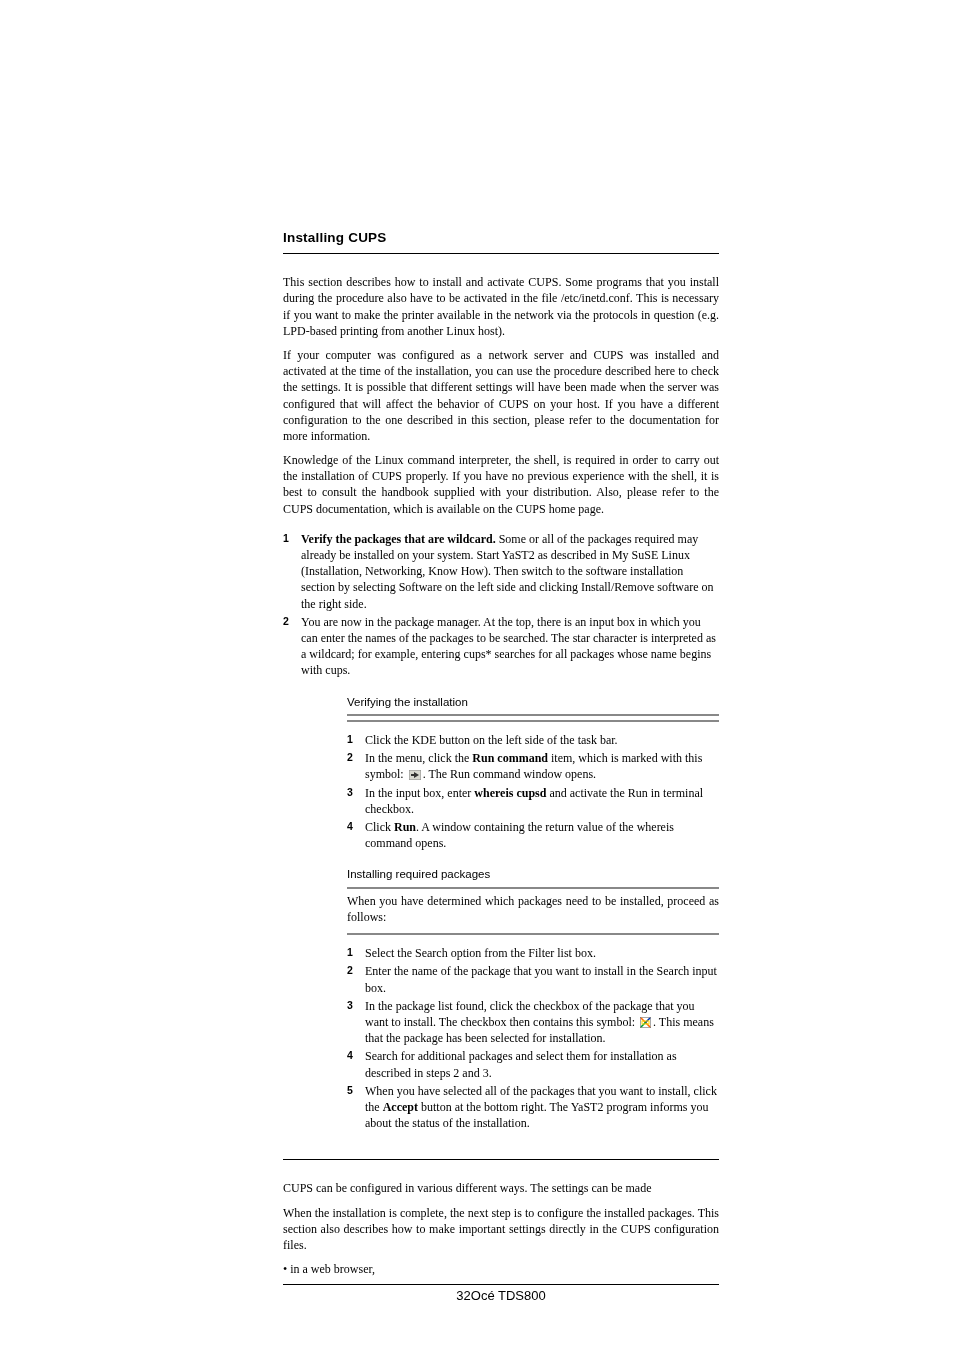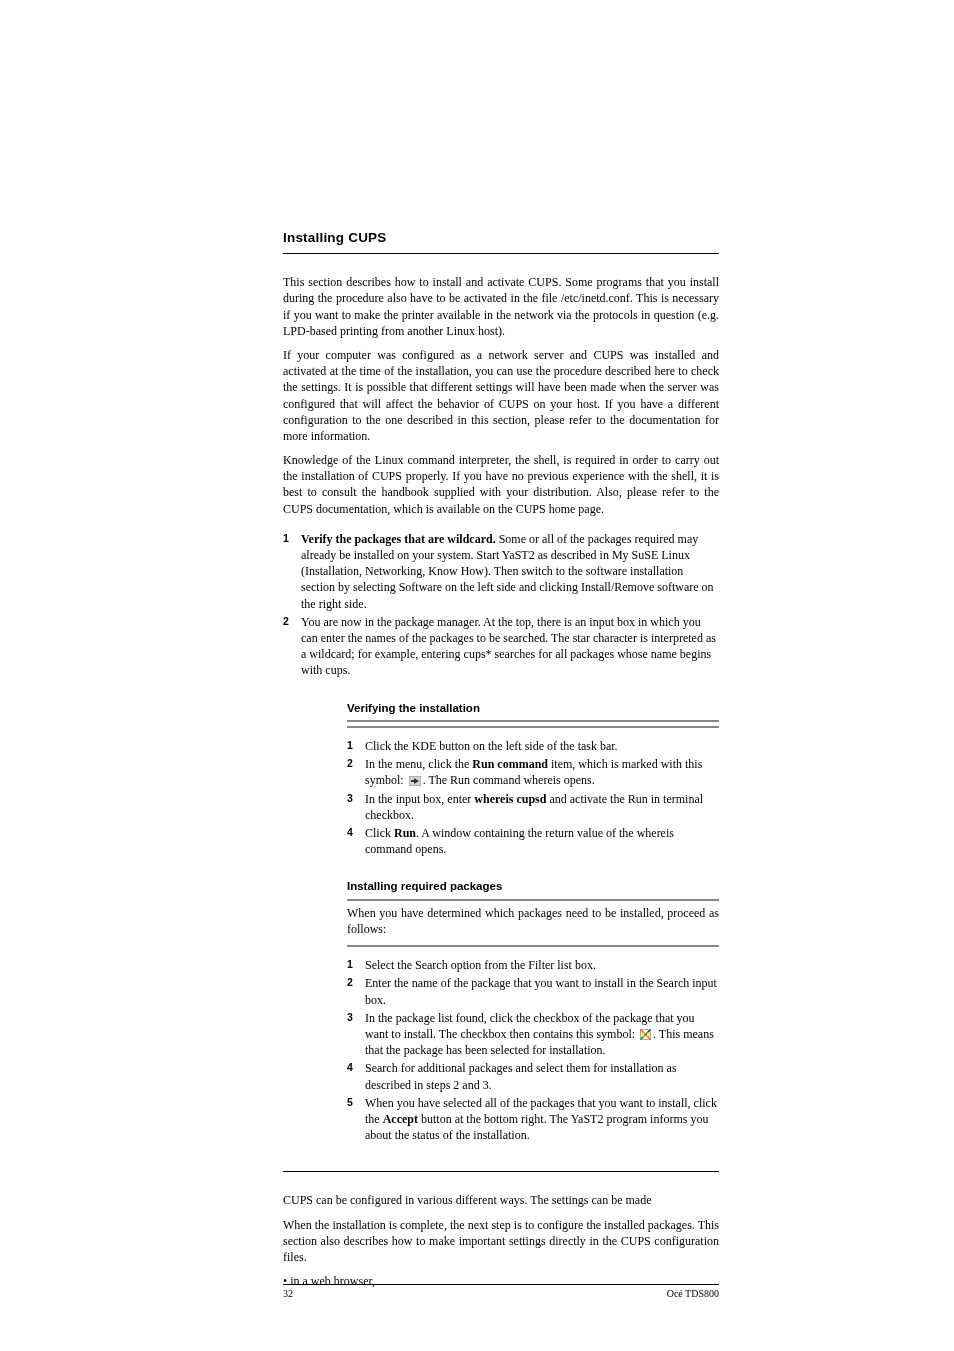--- a/index.html
+++ b/index.html
@@ -25,23 +25,23 @@
   }
   h1.section {
     font-family: Arial, Helvetica, sans-serif;
     font-weight: bold;
     font-size: 13.5px;
     margin: 0 0 4px 0;
     letter-spacing: 0.2px;
   }
   h2.subsection {
     font-family: Arial, Helvetica, sans-serif;
-    font-weight: bold;
+    font-weight: normal;
     font-size: 11.5px;
-    margin: 12px 0 4px 0;
+    margin: 6px 0 4px 0;
   }
   p.para {
     margin: 0 0 8px 0;
     text-align: justify;
   }
   .rule-top {
     border-top: 1px solid #000;
     height: 0;
     margin: 6px 0 0 0;
   }
@@ -87,23 +87,23 @@
     left: 283px;
     top: 1284px;
     width: 436px;
   }
   .footer-rule {
     border-top: 1px solid #000;
     height: 0;
   }
   .footer-row {
     display: flex;
-    justify-content: space-between;
-    font-family: Liberation Serif, serif;
-    font-size: 10px;
+    justify-content: center;
+    font-family: Liberation Sans, sans-serif;
+    font-size: 13px;
     color: #000;
     padding-top: 2px;
   }
 </style>
 </head>
 <body>
 
 <div class="page">
   <div class="content">
 
@@ -140,21 +140,21 @@
       <div class="step">
         <div class="num">1</div>
         <div class="body">Click the KDE button on the left side of the task bar.</div>
       </div>
       <div class="step">
         <div class="num">2</div>
         <div class="body">
           <span>In the menu, click the </span><span class="bold">Run command</span><span> item, which is marked with this symbol: </span><span class="inline-icon"><svg width="12" height="10">
                 <rect x="0" y="0" width="12" height="10" fill="#d8d8d0" stroke="#888"></rect>
                 <path d="M2 4 L5 4 L5 2 L10 5 L5 8 L5 6 L2 6 Z" fill="#333"></path>
-              </svg></span><span>. The Run command whereis opens.</span>
+              </svg></span><span>. The Run command window opens.</span>
         </div>
       </div>
       <div class="step">
         <div class="num">3</div>
         <div class="body">
           <span>In the input box, enter </span><span class="bold">whereis cupsd</span><span> and activate the Run in terminal checkbox.</span>
         </div>
       </div>
       <div class="step">
         <div class="num">4</div>

